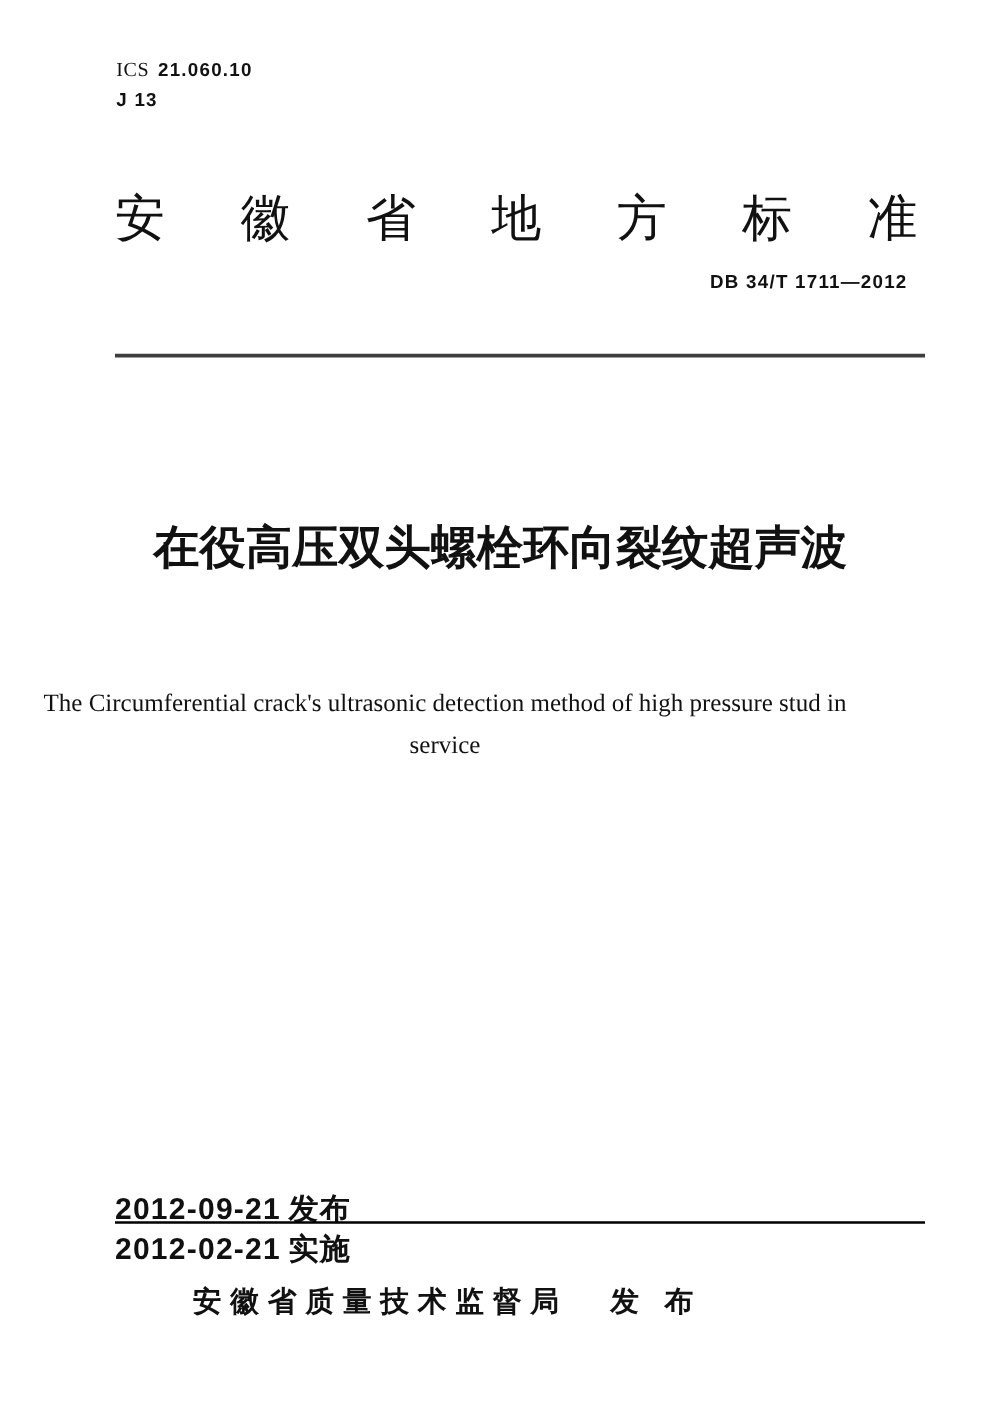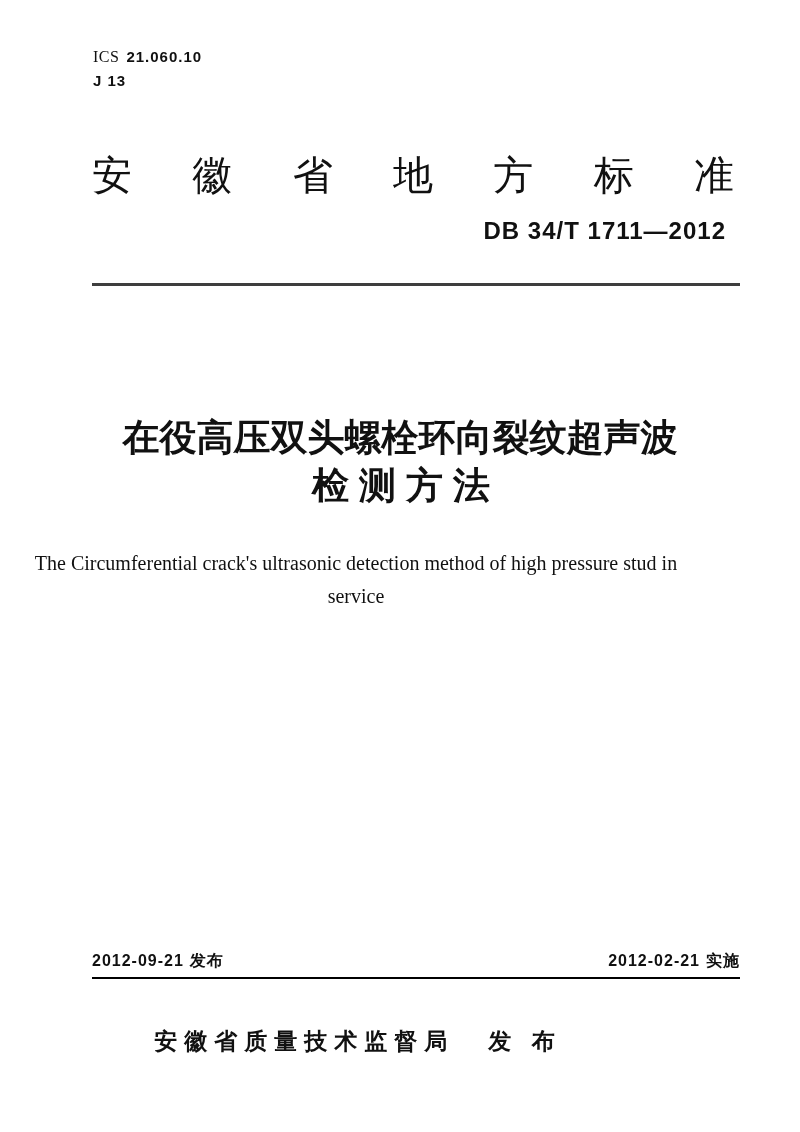--- a/index.html
+++ b/index.html
@@ -55,21 +55,21 @@
     font-size: 40px;
     line-height: 46px;
     font-weight: 400;
   }
 
   
   .standard-number {
     position: absolute;
     top: 217px;
     right: 74px;
-    font-size: 24px;
+    font-size: 15px;
     font-weight: 600;
     letter-spacing: 1px;
   }
 
   .rule-top {
     position: absolute;
     left: 92px;
     top: 283px;
     width: 648px;
     height: 3px;
@@ -106,23 +106,24 @@
   }
 
   
   .dates-row {
     position: absolute;
     left: 92px;
     top: 951px;
     width: 648px;
     display: flex;
     justify-content: space-between;
-    font-size: 16px;
-    font-weight: 700;
-    letter-spacing: 1px;
+    font-size: 24px;
+    font-weight: 700;
+    letter-spacing: 1px;
+    flex-direction: column;
   }
   .date-value { margin-right: 6px; }
 
   .rule-bottom {
     position: absolute;
     left: 92px;
     top: 977px;
     width: 648px;
     height: 2px;
     background: #000000;
@@ -165,21 +166,20 @@
       <span>标</span>
       <span>准</span>
     </div>
 
   <div class="standard-number">DB 34/T 1711—2012</div>
 
   <div class="rule-top"></div>
 
   <div class="main-title">
     <div class="line1">在役高压双头螺栓环向裂纹超声波</div>
-    <div class="line2">检测方法</div>
   </div>
 
   <div class="en-title">
     <div>The Circumferential crack's ultrasonic detection method of high pressure stud in</div>
     <div>service</div>
   </div>
 
   <div class="dates-row">
     <div>
       <span class="date-value">2012-09-21</span><span>发布</span>

